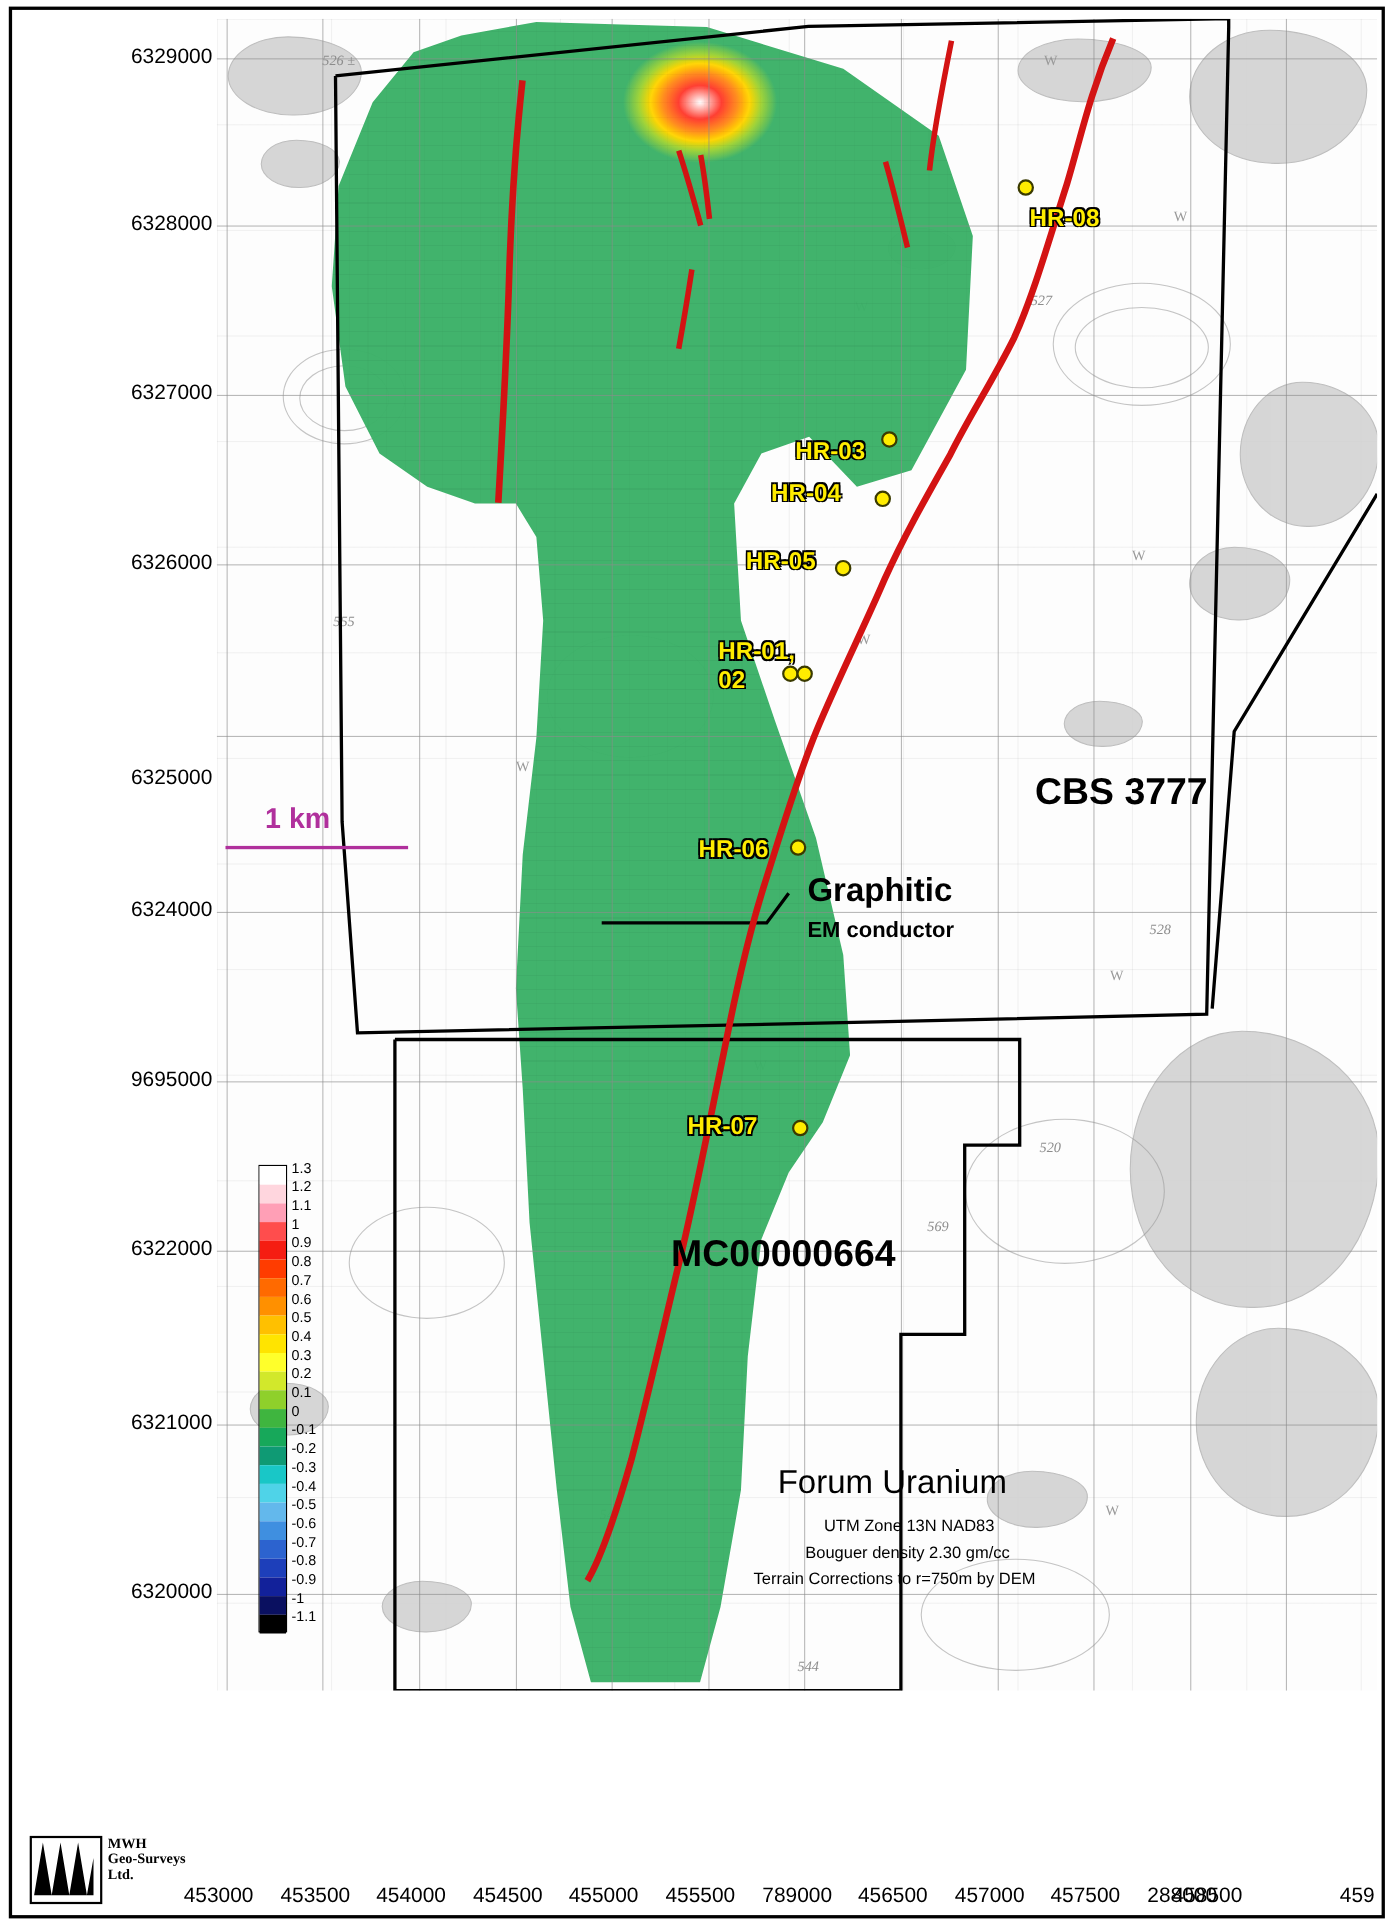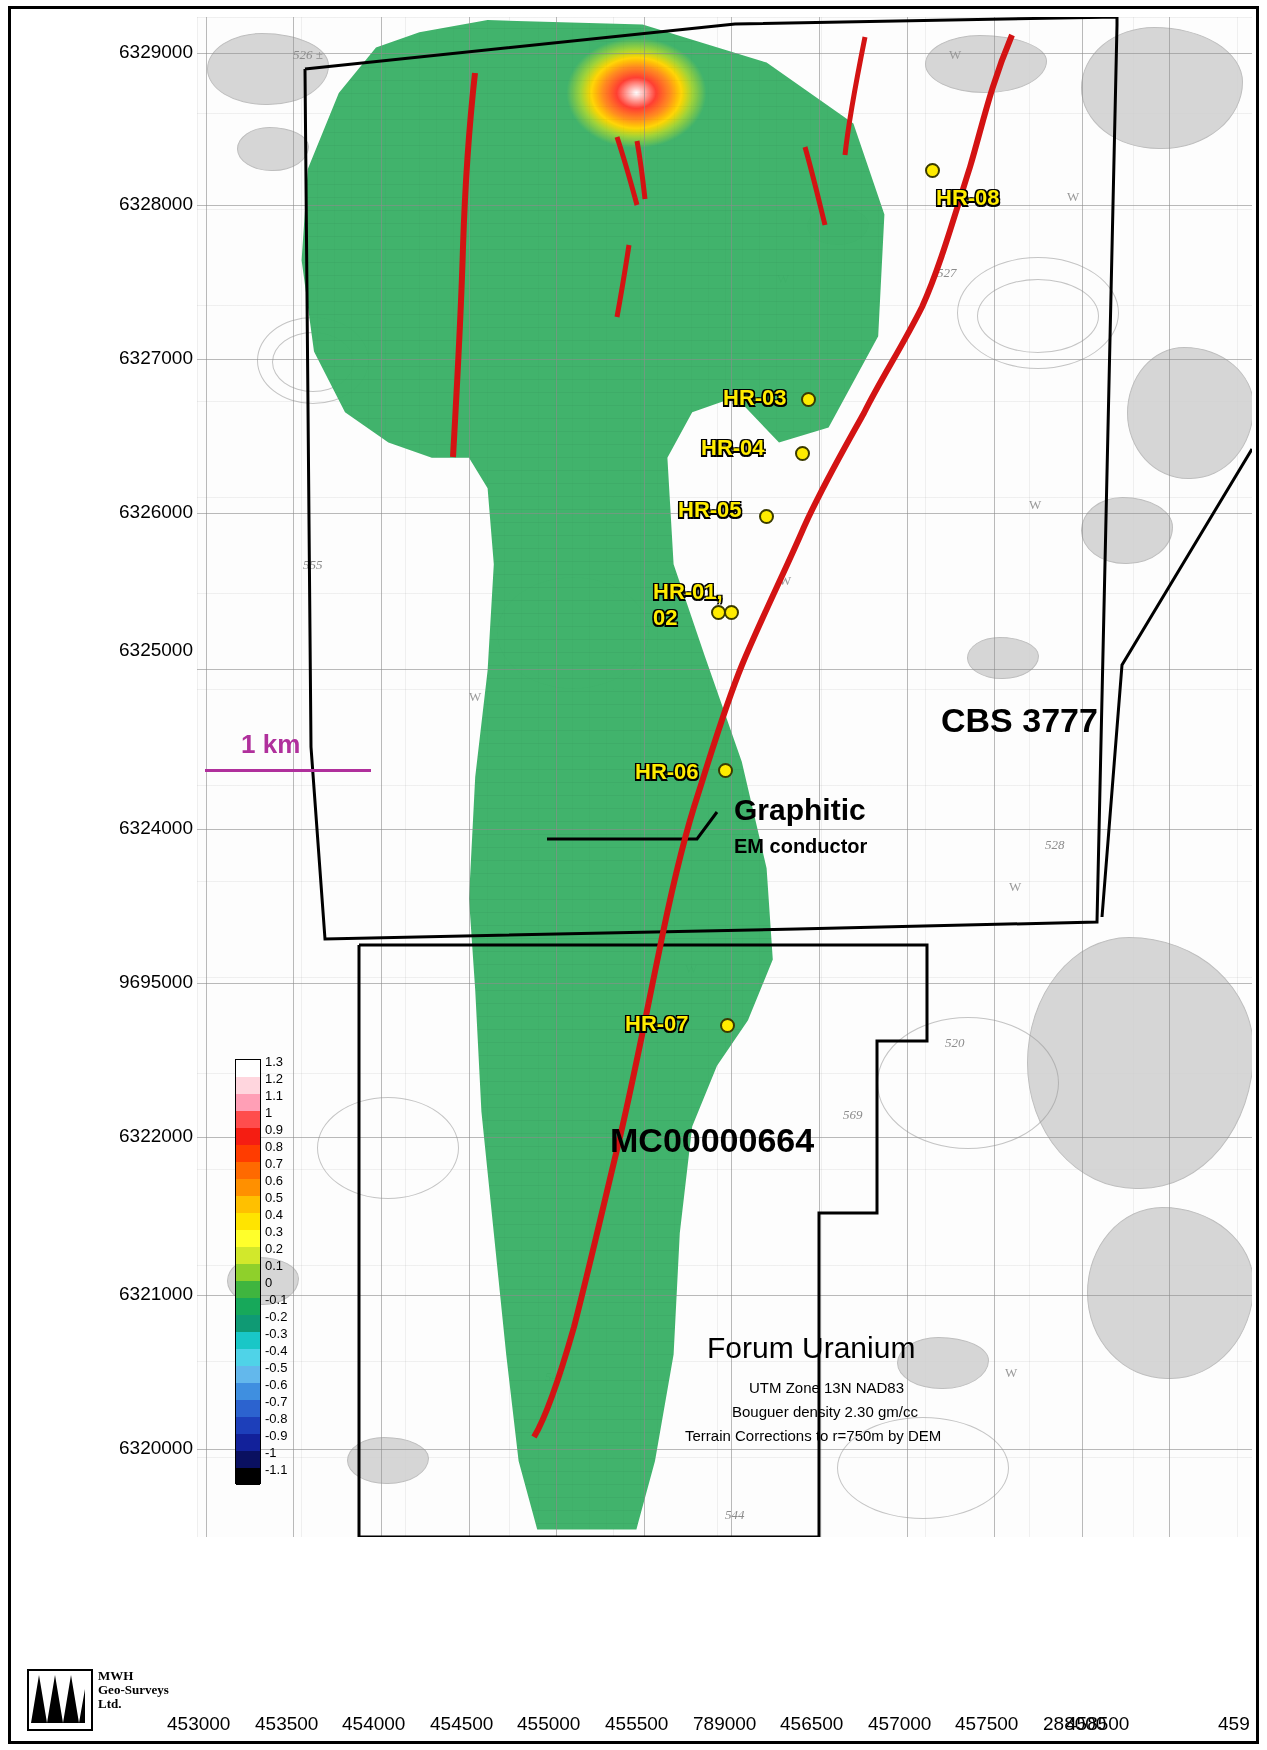--- a/index.html
+++ b/index.html
@@ -368,21 +368,21 @@
       <div class="dh" style="left:728px; top:146px;"></div>
       <div class="dh" style="left:604px; top:375px;"></div>
       <div class="dh" style="left:598px; top:429px;"></div>
       <div class="dh" style="left:562px; top:492px;"></div>
       <div class="dh" style="left:514px; top:588px;"></div>
       <div class="dh" style="left:527px; top:588px;"></div>
       <div class="dh" style="left:521px; top:746px;"></div>
       <div class="dh" style="left:523px; top:1001px;"></div>
 
       <div class="dh-label" style="left:739px; top:168px;">HR-08</div>
-      <div class="dh-label" style="left:526px; top:368px;">HR-03</div>
+      <div class="dh-label" style="left:526px; top:380px;">HR-03</div>
       <div class="dh-label" style="left:504px; top:418px;">HR-04</div>
       <div class="dh-label" style="left:481px; top:480px;">HR-05</div>
       <div class="dh-label" style="left:456px; top:562px;">HR-01,</div>
       <div class="dh-label" style="left:456px; top:588px;">02</div>
       <div class="dh-label" style="left:438px; top:742px;">HR-06</div>
       <div class="dh-label" style="left:428px; top:994px;">HR-07</div>
 
       <div class="annot" style="left:744px; top:684px; font-size:34px;">CBS 3777</div>
       <div class="annot" style="left:537px; top:776px; font-size:30px;">Graphitic</div>
       <div class="annot" style="left:537px; top:818px; font-size:20px;">EM conductor</div>
@@ -394,21 +394,21 @@
       <div class="meta-line" style="left:488px; top:1410px;">Terrain Corrections to r=750m by DEM</div>
 
       <div id="scalebar-line" style="left:8px; top:752px; width:166px;"></div>
       <div id="scalebar-label" style="left:44px; top:712px;">1 km</div>
     </div>
 
     <div class="ylabel" style="top:32px;">6329000</div>
     <div class="ylabel" style="top:184px;">6328000</div>
     <div class="ylabel" style="top:338px;">6327000</div>
     <div class="ylabel" style="top:492px;">6326000</div>
-    <div class="ylabel" style="top:630px;margin-left:12px;">6325000</div>
+    <div class="ylabel" style="top:688px;margin-left:12px;">6325000</div>
     <div class="ylabel" style="top:808px;">6324000</div>
     <div class="ylabel" style="top:962px;">9695000</div>
     <div class="ylabel" style="top:1116px;">6322000</div>
     <div class="ylabel" style="top:1274px;">6321000</div>
     <div class="ylabel" style="top:1428px;">6320000</div>
 
     <div class="xlabel" style="left:156px;">453000</div>
     <div class="xlabel" style="left:244px;">453500</div>
     <div class="xlabel" style="left:331px;">454000</div>
     <div class="xlabel" style="left:419px;">454500</div>

